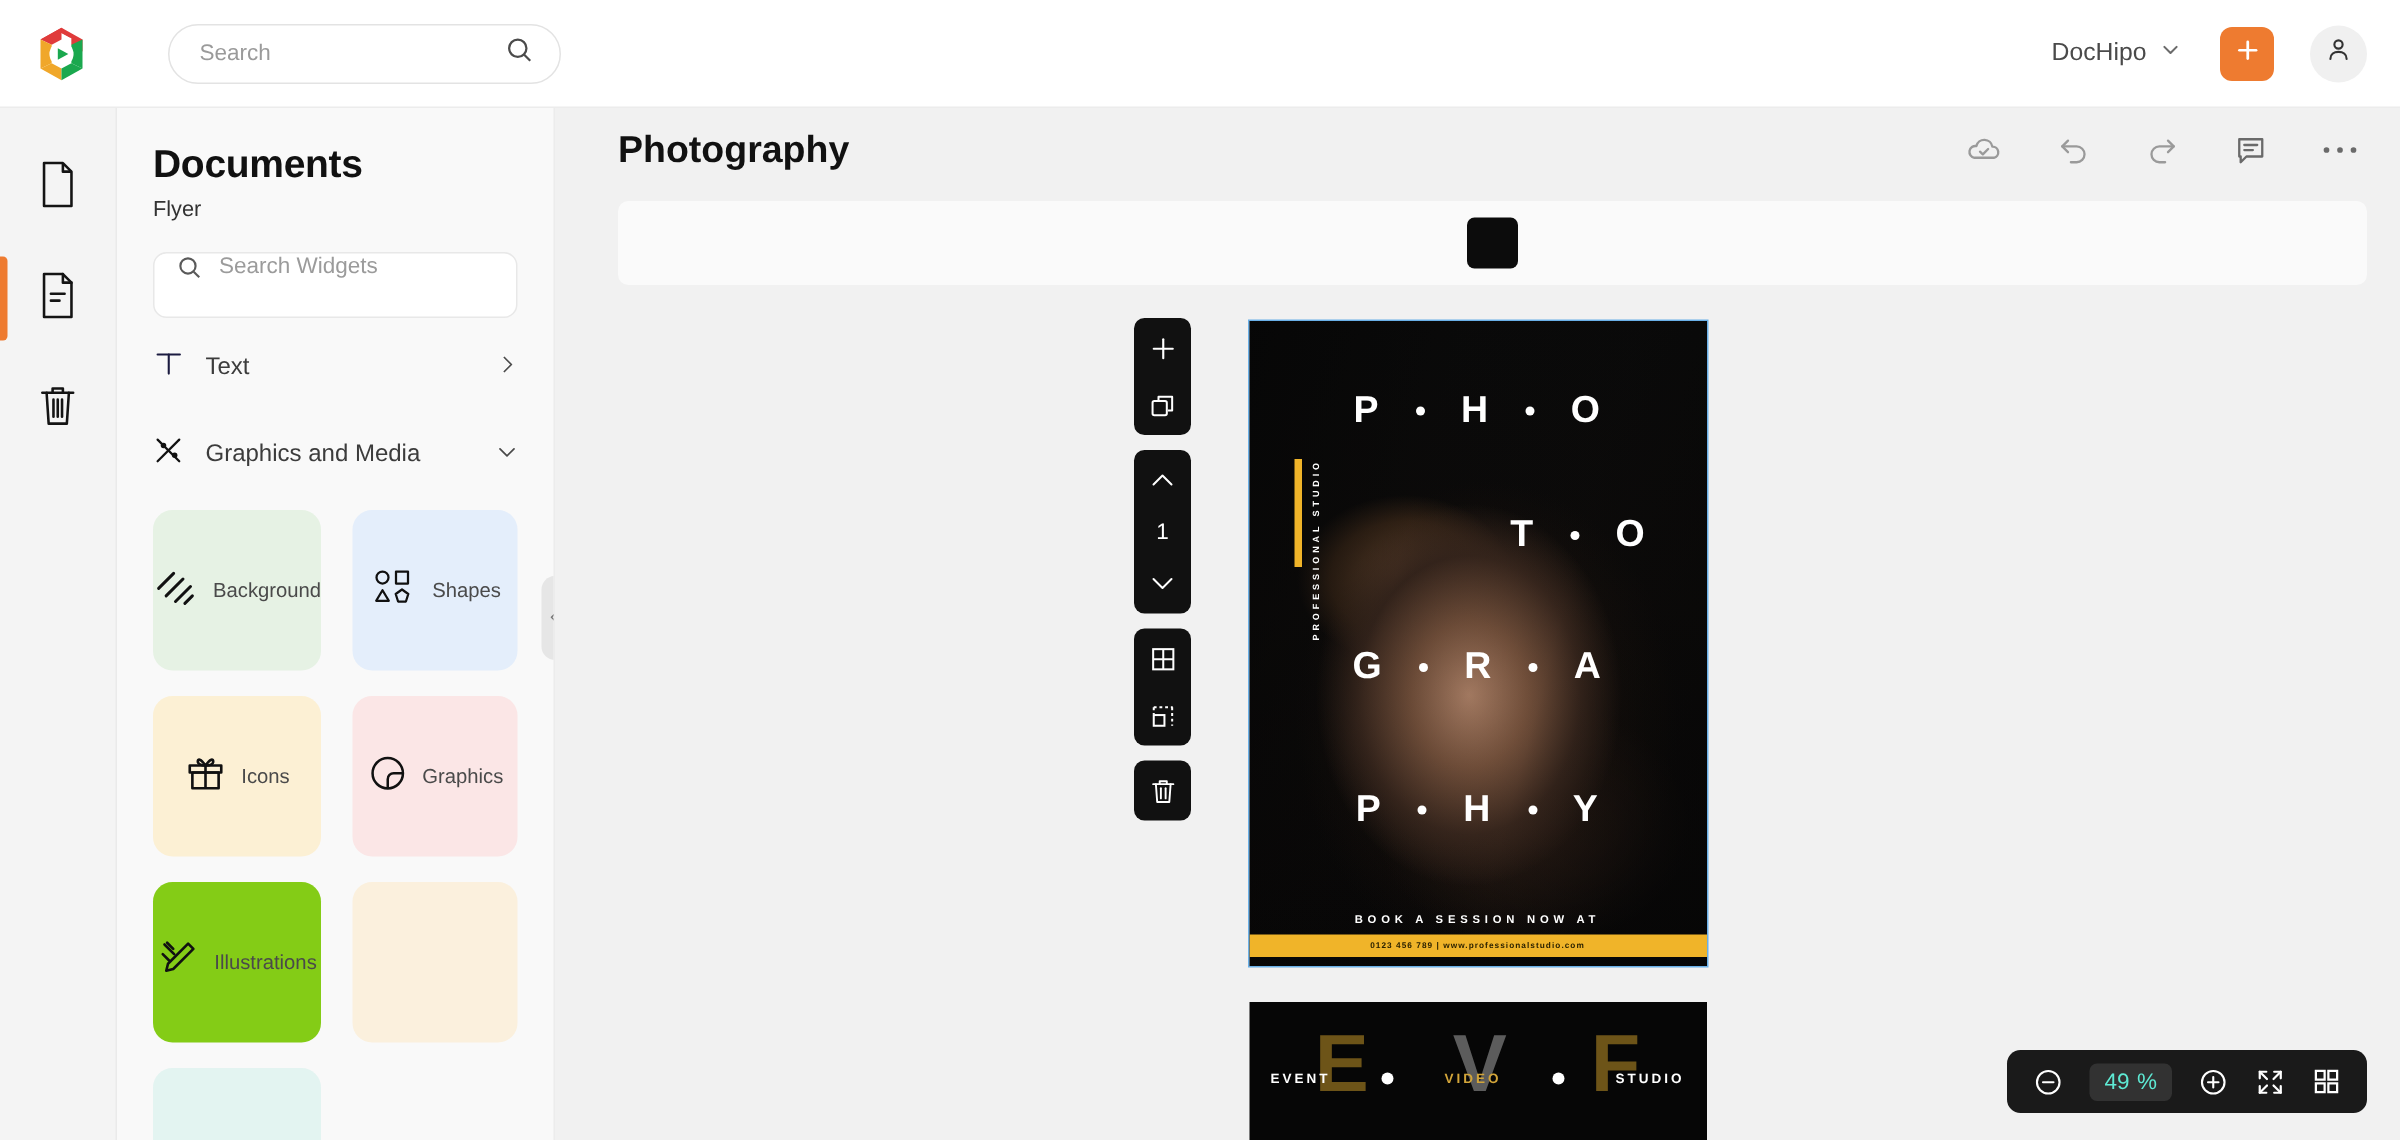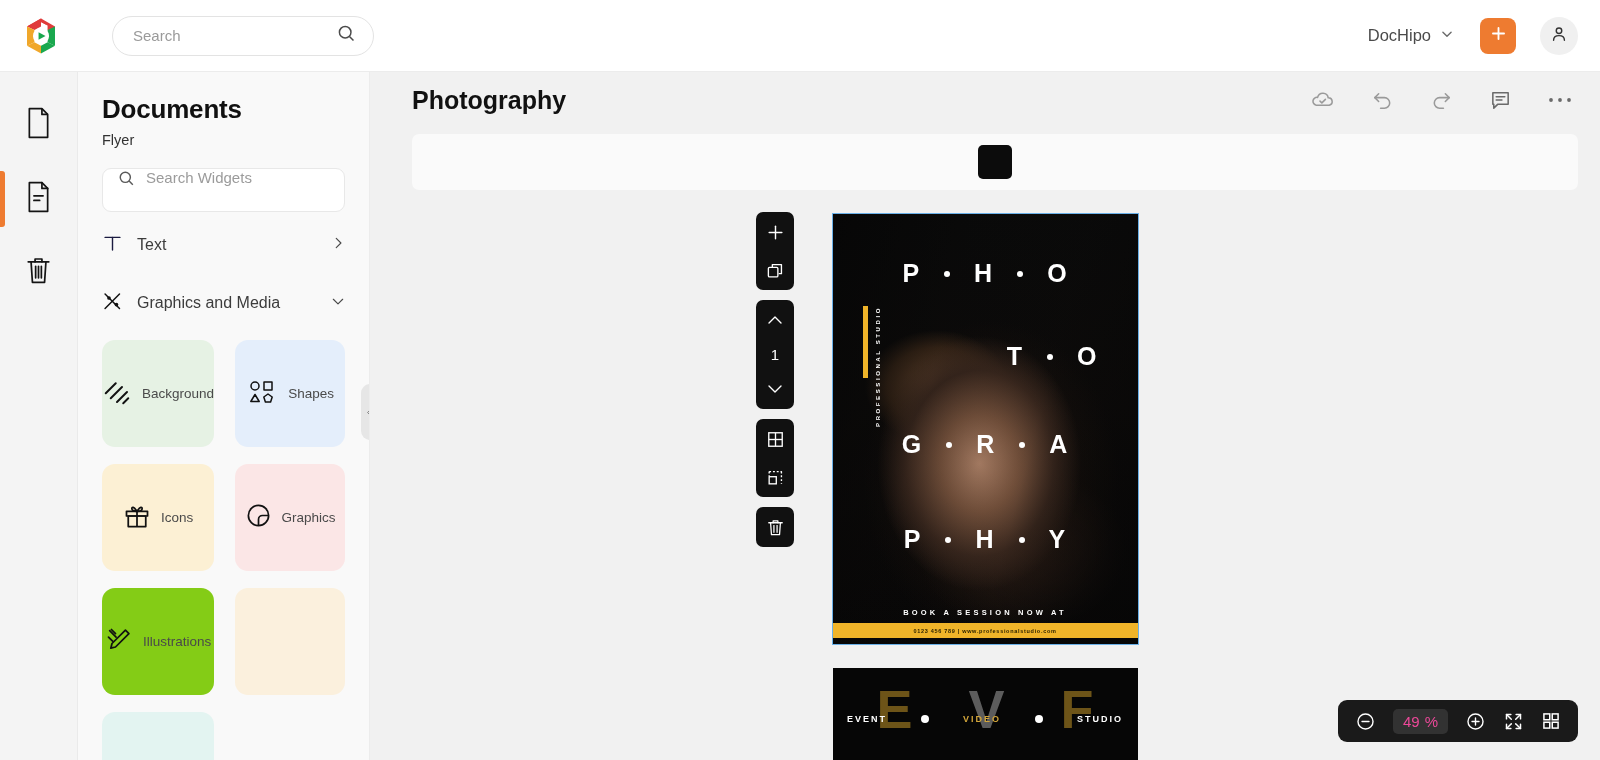--- a/index.html
+++ b/index.html
@@ -189,21 +189,21 @@
   }
   .p2-row .dot2 { width: 8px; height: 8px; border-radius: 50%; background: #fff; }
 
   
   .zoomctl {
     position: absolute; right: 22px; bottom: 18px; height: 42px; background: #1a1a1a;
     border-radius: 9px; display: flex; align-items: center; gap: 17px; padding: 0 17px;
     z-index: 20;
   }
   .zoom-val {
-    background: #323232; border-radius: 5px; color: #ec4899; font-size: 15px;
+    background: #323232; border-radius: 5px; color: #5eead4; font-size: 15px;
     padding: 4px 10px; display: flex; gap: 5px; cursor: pointer;
   }
   .zbtn { cursor: pointer; display: flex; align-items: center; }
 </style>
 </head>
 <body>
 
 <div class="app">
 
   <div class="topbar">

